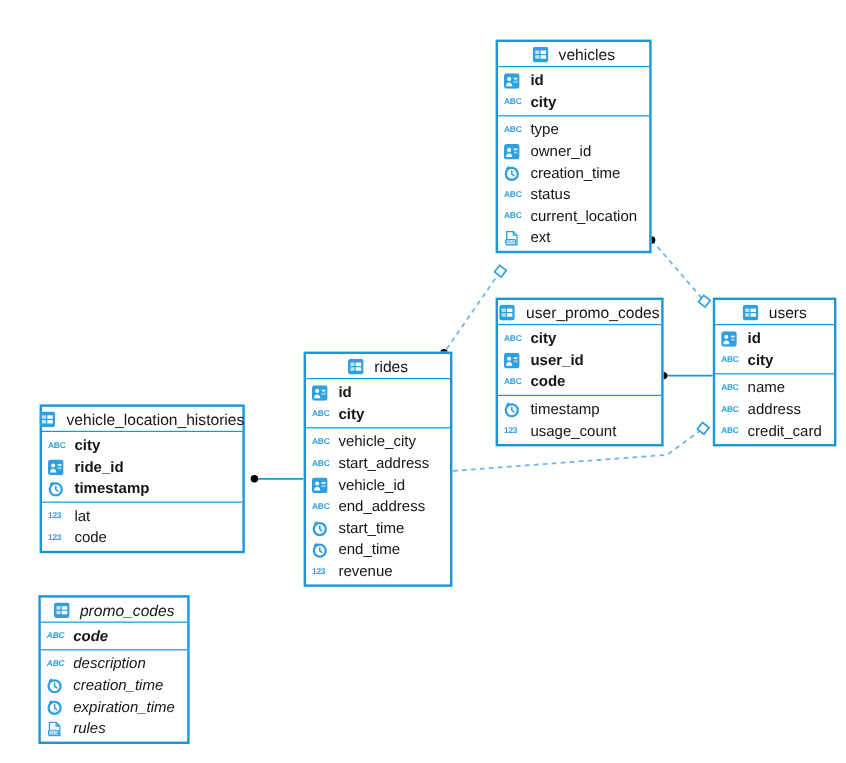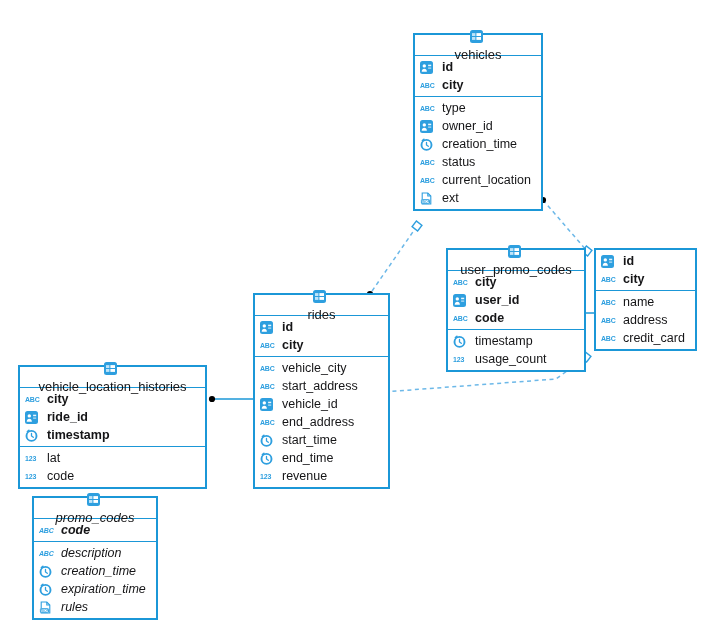--- a/index.html
+++ b/index.html
@@ -8,21 +8,21 @@
     font-family:"Liberation Sans",sans-serif;overflow:hidden;
   }
   #lines{position:absolute;left:0;top:0;width:705px;height:636px;}
   .table{
     position:absolute;background:#fff;border:2px solid var(--table-border);
     box-sizing:border-box;color:var(--text);font-size:12.5px;line-height:1;
   }
   .t-header{
     display:flex;align-items:center;justify-content:center;gap:5px;
     height:20px;border-bottom:1.5px solid var(--table-border);padding:0 21px;
-    font-size:13px;white-space:nowrap;flex-direction:column;
+    font-size:13px;white-space:nowrap;
   }
   .t-section{padding:2px 0;text-align:right;}
   .t-section.key{border-bottom:1.5px solid var(--table-border);}
   .t-section.key .f-name{font-weight:bold;}
   .t-row{display:flex;align-items:center;gap:5px;height:18px;padding:0 5px;white-space:nowrap;}
   .f-icon{
     width:17px;min-width:17px;height:13px;display:flex;align-items:center;
     justify-content:flex-start;overflow:visible;
   }
   .f-icon svg{display:block;}
@@ -124,21 +124,21 @@
                 <path d="M2.2 1h5.6l3 3v8H2.2z" fill="none" stroke="#2e9fdf" stroke-width="1.1"></path>
                 <path d="M7.8 1v3h3" fill="none" stroke="#2e9fdf" stroke-width="1.1"></path>
                 <rect x="1.4" y="7.6" width="8.2" height="4" rx="0.8" fill="#fff" stroke="#2e9fdf" stroke-width="0.9"></rect>
                 <text x="5.5" y="10.8" font-size="3.4" text-anchor="middle" fill="#2e9fdf" font-family="Liberation Sans,sans-serif" font-weight="bold">JSON</text>
               </svg>
             </span>
             <span class="f-name">ext</span>
           </div>
         </div>
       </div>
-      <div class="table" style="left: 413px; top: 248px; width: 140px; margin-left: 33px;">
+      <div class="table" style="left: 413px; top: 248px; width: 140px;">
         <div class="t-header">
           <span class="f-icon">
             <svg width="13" height="13" viewBox="0 0 13 13">
               <rect width="13" height="13" rx="2.5" fill="#2e9fdf"></rect>
               <rect x="2" y="3.1" width="3.4" height="2.9" fill="#bfe4f9"></rect>
               <rect x="6.4" y="3.1" width="4.6" height="2.9" fill="#fff"></rect>
               <rect x="2" y="7" width="3.4" height="2.9" fill="#bfe4f9"></rect>
               <rect x="6.4" y="7" width="4.6" height="2.9" fill="#fff"></rect>
             </svg>
           </span>
@@ -177,20 +177,32 @@
             </span>
             <span class="f-name">timestamp</span>
           </div>
           <div class="t-row">
             <span class="f-icon txt-icon">123</span>
             <span class="f-name">usage_count</span>
           </div>
         </div>
       </div>
       <div class="table" style="left: 594px; top: 248px; width: 103px;">
+        <div class="t-header">
+          <span class="f-icon">
+            <svg width="13" height="13" viewBox="0 0 13 13">
+              <rect width="13" height="13" rx="2.5" fill="#2e9fdf"></rect>
+              <rect x="2" y="3.1" width="3.4" height="2.9" fill="#bfe4f9"></rect>
+              <rect x="6.4" y="3.1" width="4.6" height="2.9" fill="#fff"></rect>
+              <rect x="2" y="7" width="3.4" height="2.9" fill="#bfe4f9"></rect>
+              <rect x="6.4" y="7" width="4.6" height="2.9" fill="#fff"></rect>
+            </svg>
+          </span>
+          <span class="t-name">users</span>
+        </div>
         <div class="t-section key">
           <div class="t-row">
             <span class="f-icon">
               <svg width="13" height="13" viewBox="0 0 13 13">
                 <rect width="13" height="13" rx="2.5" fill="#2e9fdf"></rect>
                 <circle cx="4.3" cy="4.9" r="1.7" fill="#fff"></circle>
                 <path d="M1.7 10.8c0-2 1.2-3.1 2.6-3.1s2.6 1.1 2.6 3.1z" fill="#fff"></path>
                 <rect x="8.1" y="3.7" width="3.1" height="1.5" fill="#fff" opacity=".9"></rect>
                 <rect x="8.1" y="6.4" width="3.1" height="1.5" fill="#fff" opacity=".55"></rect>
               </svg>
@@ -210,21 +222,21 @@
           <div class="t-row">
             <span class="f-icon txt-icon">ABC</span>
             <span class="f-name">address</span>
           </div>
           <div class="t-row">
             <span class="f-icon txt-icon">ABC</span>
             <span class="f-name">credit_card</span>
           </div>
         </div>
       </div>
-      <div class="table" style="left: 253px; top: 293px; width: 137px;">
+      <div class="table" style="left: 253px; top: 293px; width: 124px;">
         <div class="t-header">
           <span class="f-icon">
             <svg width="13" height="13" viewBox="0 0 13 13">
               <rect width="13" height="13" rx="2.5" fill="#2e9fdf"></rect>
               <rect x="2" y="3.1" width="3.4" height="2.9" fill="#bfe4f9"></rect>
               <rect x="6.4" y="3.1" width="4.6" height="2.9" fill="#fff"></rect>
               <rect x="2" y="7" width="3.4" height="2.9" fill="#bfe4f9"></rect>
               <rect x="6.4" y="7" width="4.6" height="2.9" fill="#fff"></rect>
             </svg>
           </span>
@@ -292,21 +304,21 @@
               </svg>
             </span>
             <span class="f-name">end_time</span>
           </div>
           <div class="t-row">
             <span class="f-icon txt-icon">123</span>
             <span class="f-name">revenue</span>
           </div>
         </div>
       </div>
-      <div class="table" style="left: 18px; top: 337px; width: 189px; margin-top: 28px;">
+      <div class="table" style="left: 33px; top: 337px; width: 171px;">
         <div class="t-header">
           <span class="f-icon">
             <svg width="13" height="13" viewBox="0 0 13 13">
               <rect width="13" height="13" rx="2.5" fill="#2e9fdf"></rect>
               <rect x="2" y="3.1" width="3.4" height="2.9" fill="#bfe4f9"></rect>
               <rect x="6.4" y="3.1" width="4.6" height="2.9" fill="#fff"></rect>
               <rect x="2" y="7" width="3.4" height="2.9" fill="#bfe4f9"></rect>
               <rect x="6.4" y="7" width="4.6" height="2.9" fill="#fff"></rect>
             </svg>
           </span>

